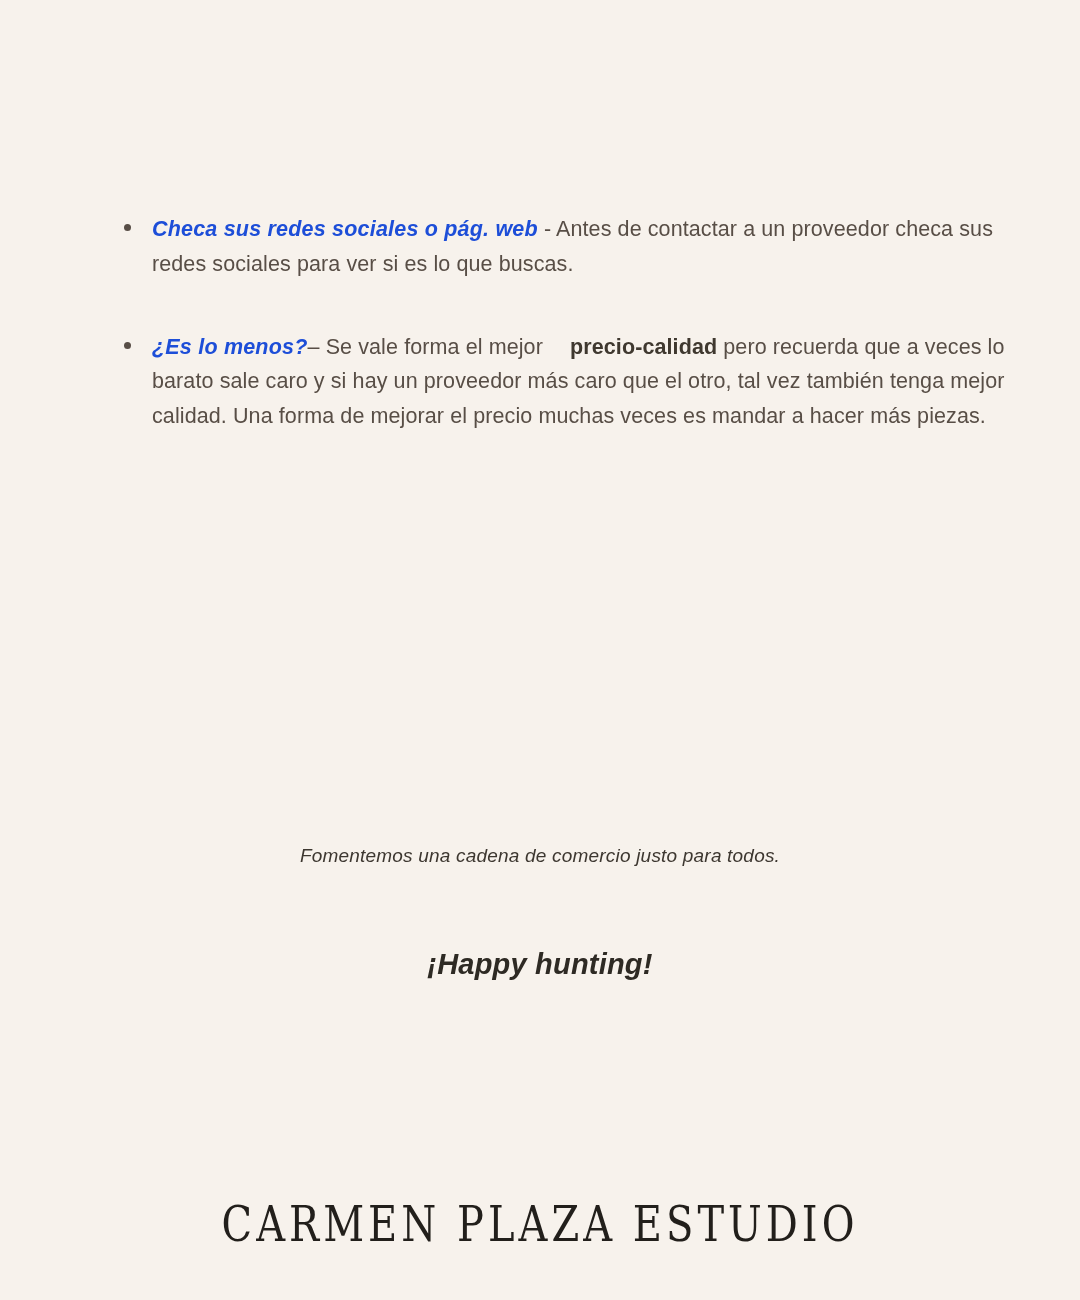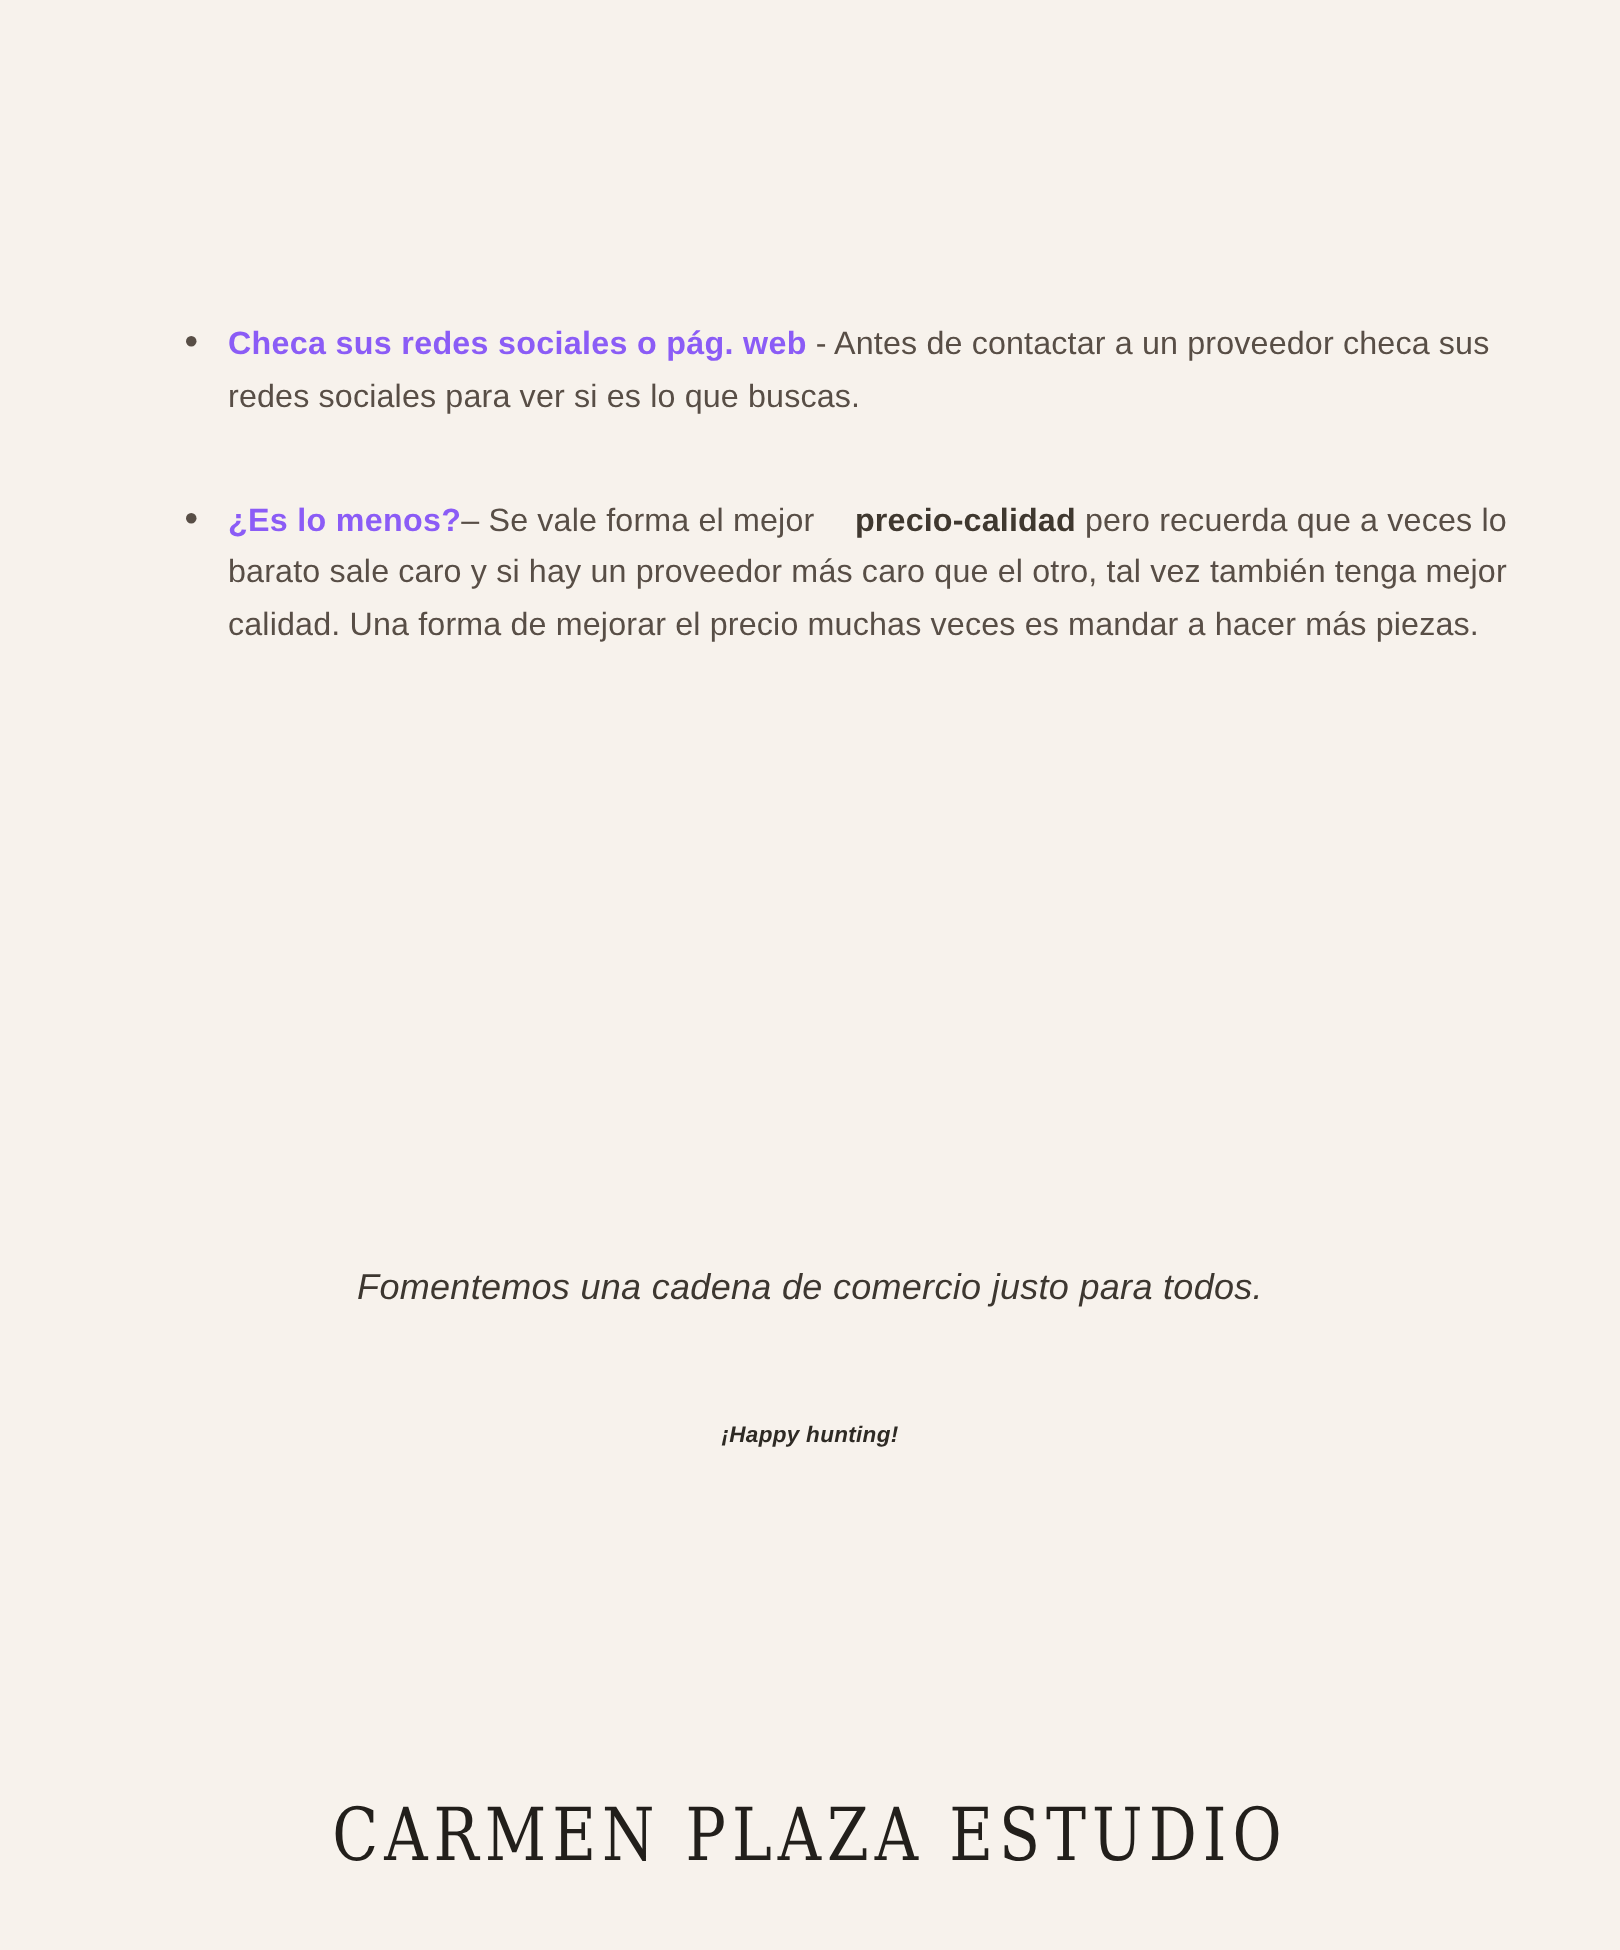--- a/index.html
+++ b/index.html
@@ -50,46 +50,47 @@
     left: 0;
     top: 12px;
     width: 7px;
     height: 7px;
     border-radius: 50%;
     background: #584e46;
   }
 
   .lead {
     font-weight: bold;
-    color: #8b5cf6;
+    font-style: italic;
+    color: #1d4ed8;
     letter-spacing: 0.2px;
   }
 
   .strong-inline {
     font-weight: bold;
     color: #3f382f;
     margin-left: 21px;
   }
 
   .closing {
     position: absolute;
     left: 0;
     right: 0;
     text-align: center;
   }
   .closing-line1 {
     top: 845px;
-    font-size: 24px;
+    font-size: 19px;
     font-style: italic;
     color: #3d3730;
     letter-spacing: 0.2px;
   }
   .closing-line2 {
     top: 948px;
-    font-size: 15px;
+    font-size: 29px;
     font-style: italic;
     font-weight: bold;
     color: #2e2a24;
     letter-spacing: 0.2px;
   }
 
   .brand {
     position: absolute;
     left: 0;
     right: 0;

